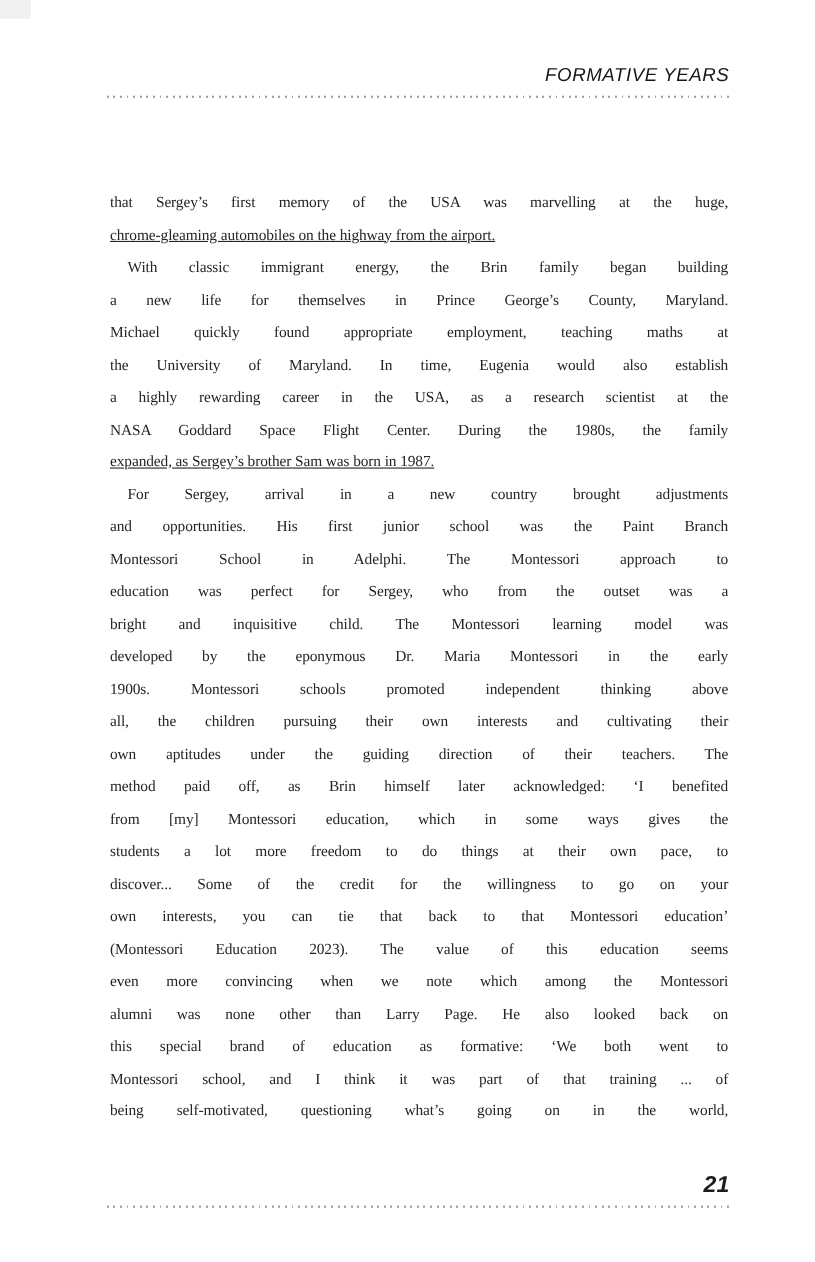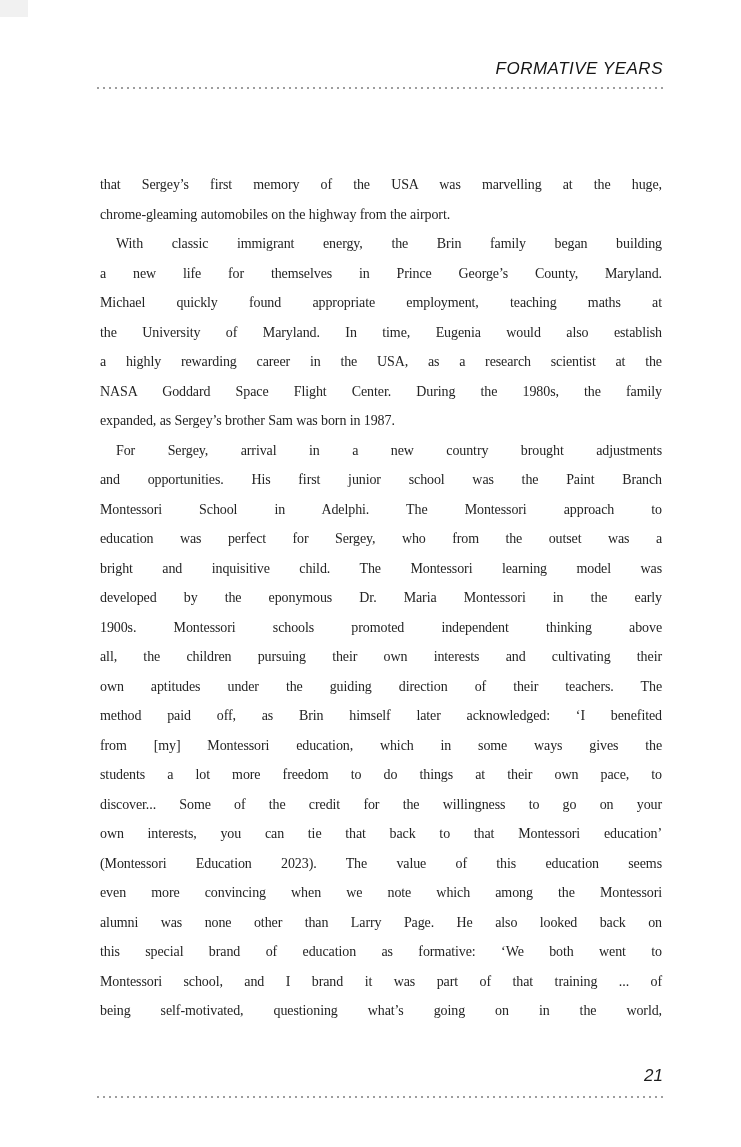--- a/index.html
+++ b/index.html
@@ -58,32 +58,33 @@
     letter-spacing: -0.1px;
     color: var(--text-color);
   }
   .line {
     text-align: justify;
     text-align-last: justify;
   }
   .line.para-end {
     text-align: left;
     text-align-last: left;
+    text-decoration: underline;
   }
   .line.indent { text-indent: 16px; }
   .folio {
     position: absolute;
     top: 1066px;
     left: 97px;
     width: 566px;
     text-align: right;
     font-family: "Liberation Sans", sans-serif;
     font-style: italic;
-    font-weight: 400;
-    font-size: 17px;
+    font-weight: 700;
+    font-size: 21px;
     color: #1d1d1d;
   }
 </style>
 </head>
 <body>
 
 <div class="page">
   <div class="scan-artifact"></div>
 
   <div class="running-head">FORMATIVE YEARS</div>
@@ -111,20 +112,20 @@
       <div class="line">own aptitudes under the guiding direction of their teachers. The</div>
       <div class="line">method paid off, as Brin himself later acknowledged: ‘I benefited</div>
       <div class="line">from [my] Montessori education, which in some ways gives the</div>
       <div class="line">students a lot more freedom to do things at their own pace, to</div>
       <div class="line">discover... Some of the credit for the willingness to go on your</div>
       <div class="line">own interests, you can tie that back to that Montessori education’</div>
       <div class="line">(Montessori Education 2023). The value of this education seems</div>
       <div class="line">even more convincing when we note which among the Montessori</div>
       <div class="line">alumni was none other than Larry Page. He also looked back on</div>
       <div class="line">this special brand of education as formative: ‘We both went to</div>
-      <div class="line">Montessori school, and I brand it was part of that training ... of</div>
+      <div class="line">Montessori school, and I think it was part of that training ... of</div>
       <div class="line">being self-motivated, questioning what’s going on in the world,</div>
     </div>
 
   <div class="folio">21</div>
 
   <div class="rule rule-bottom"></div>
 </div>
 
 </body></html>

